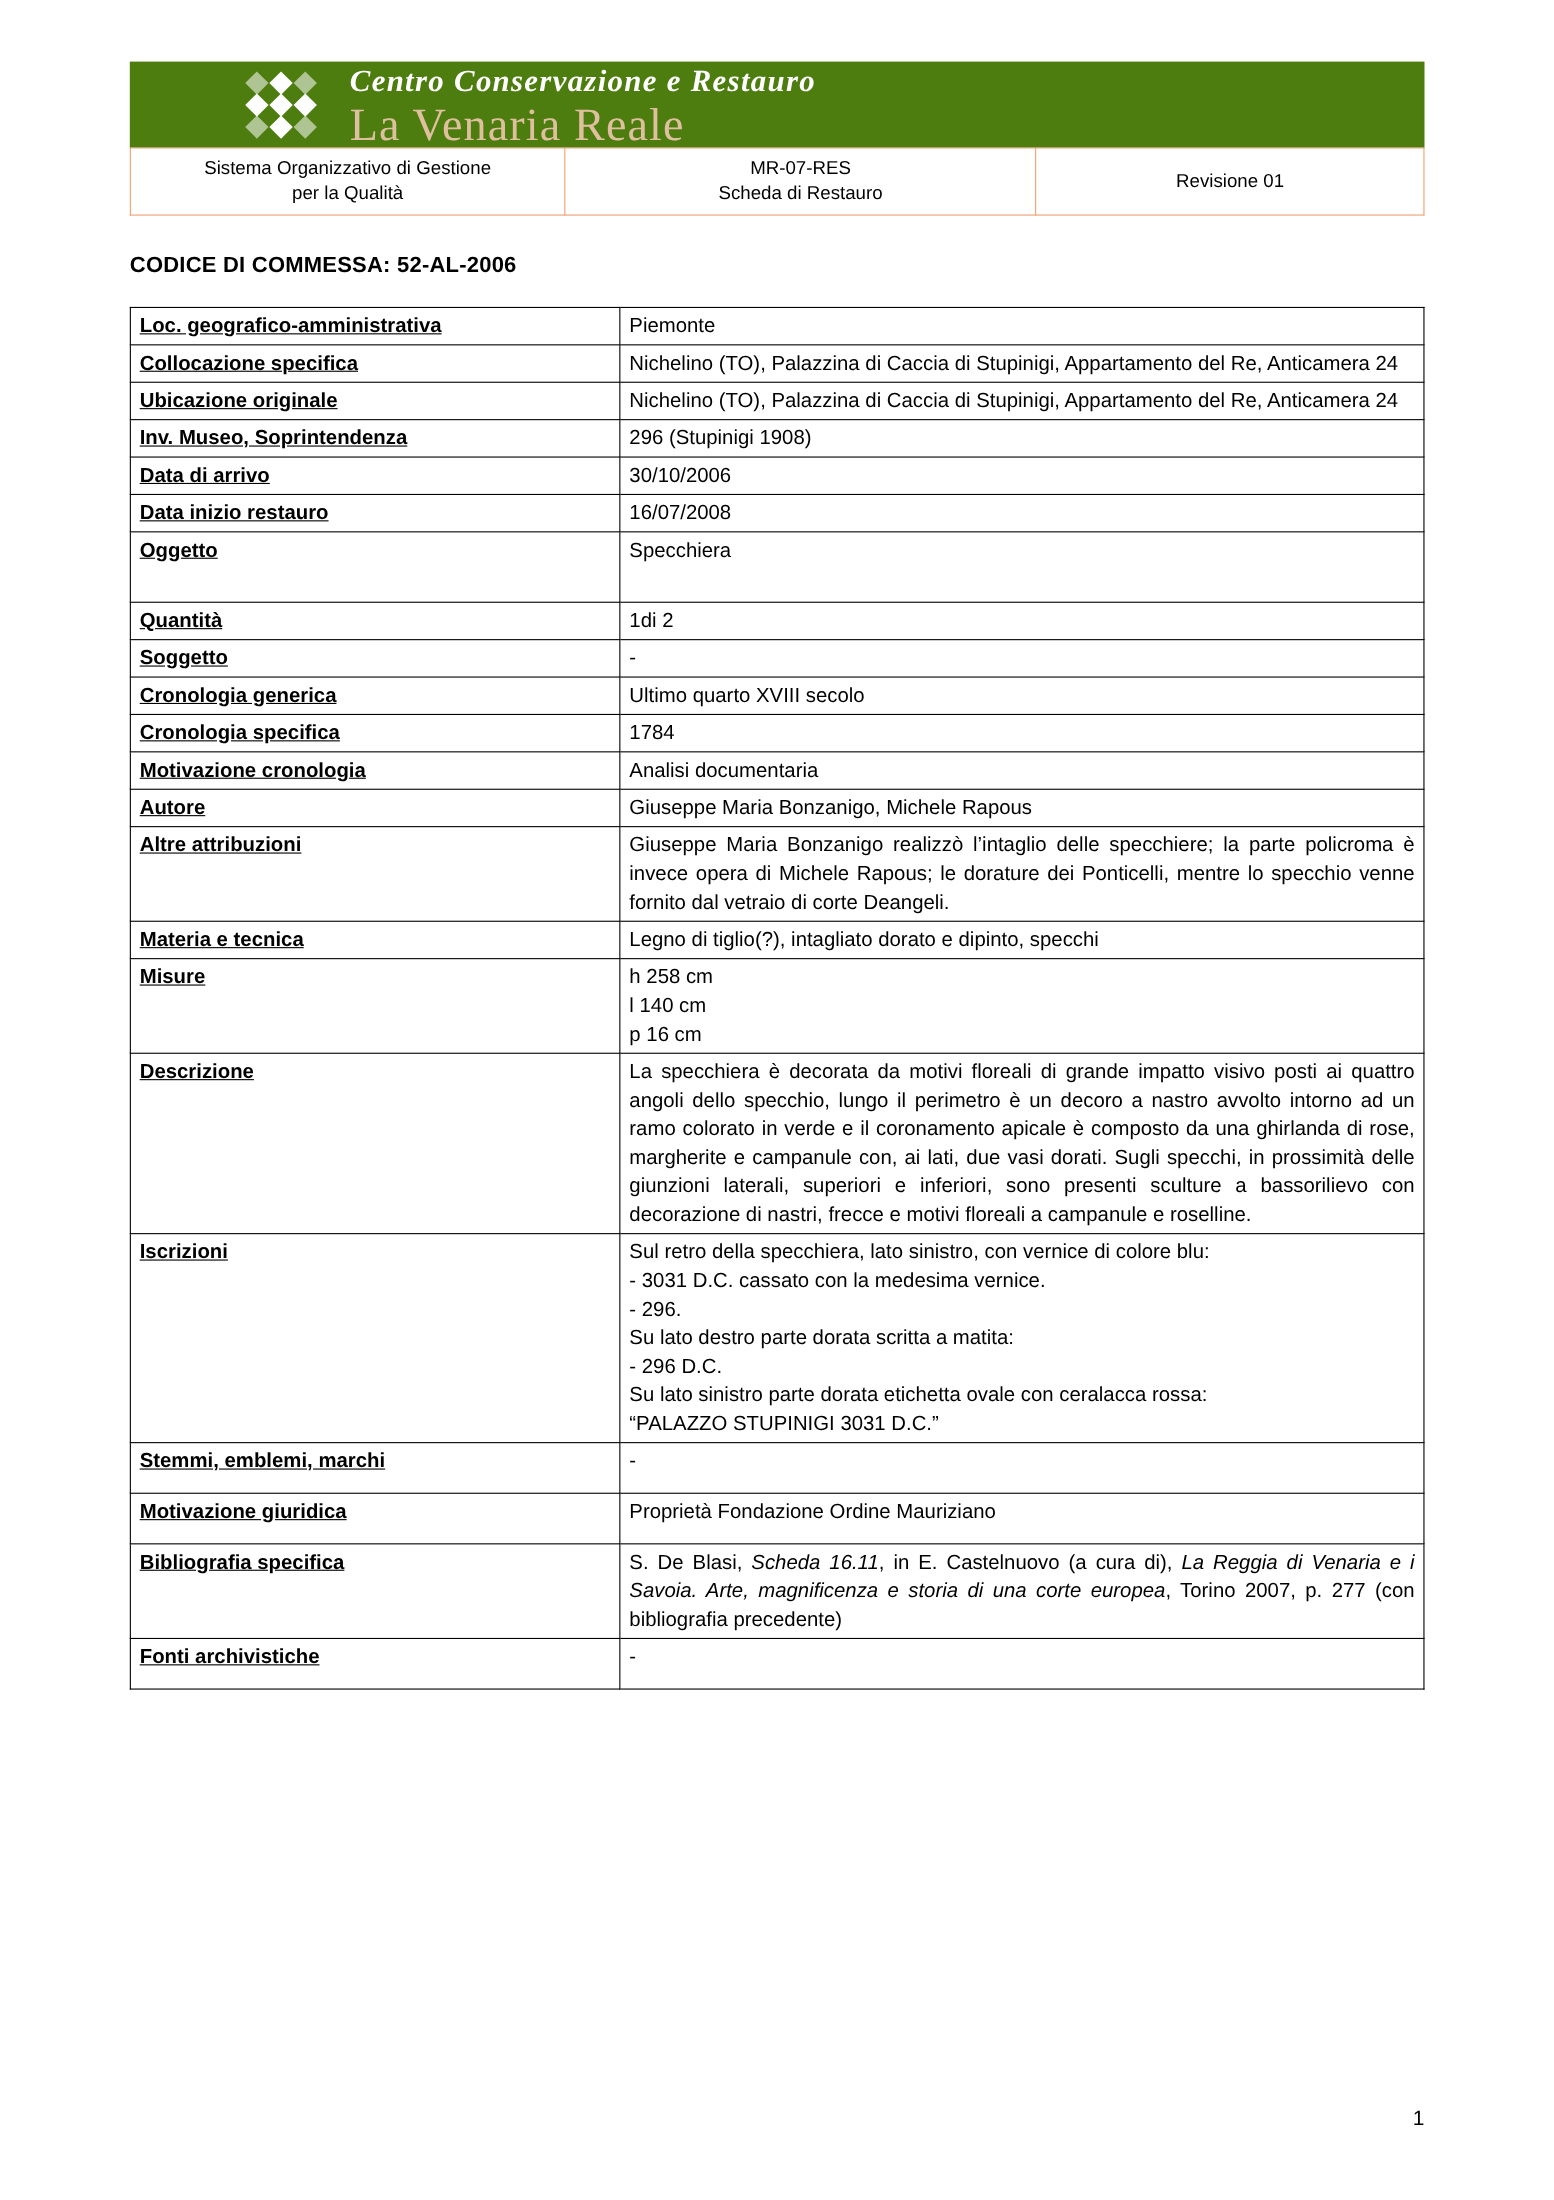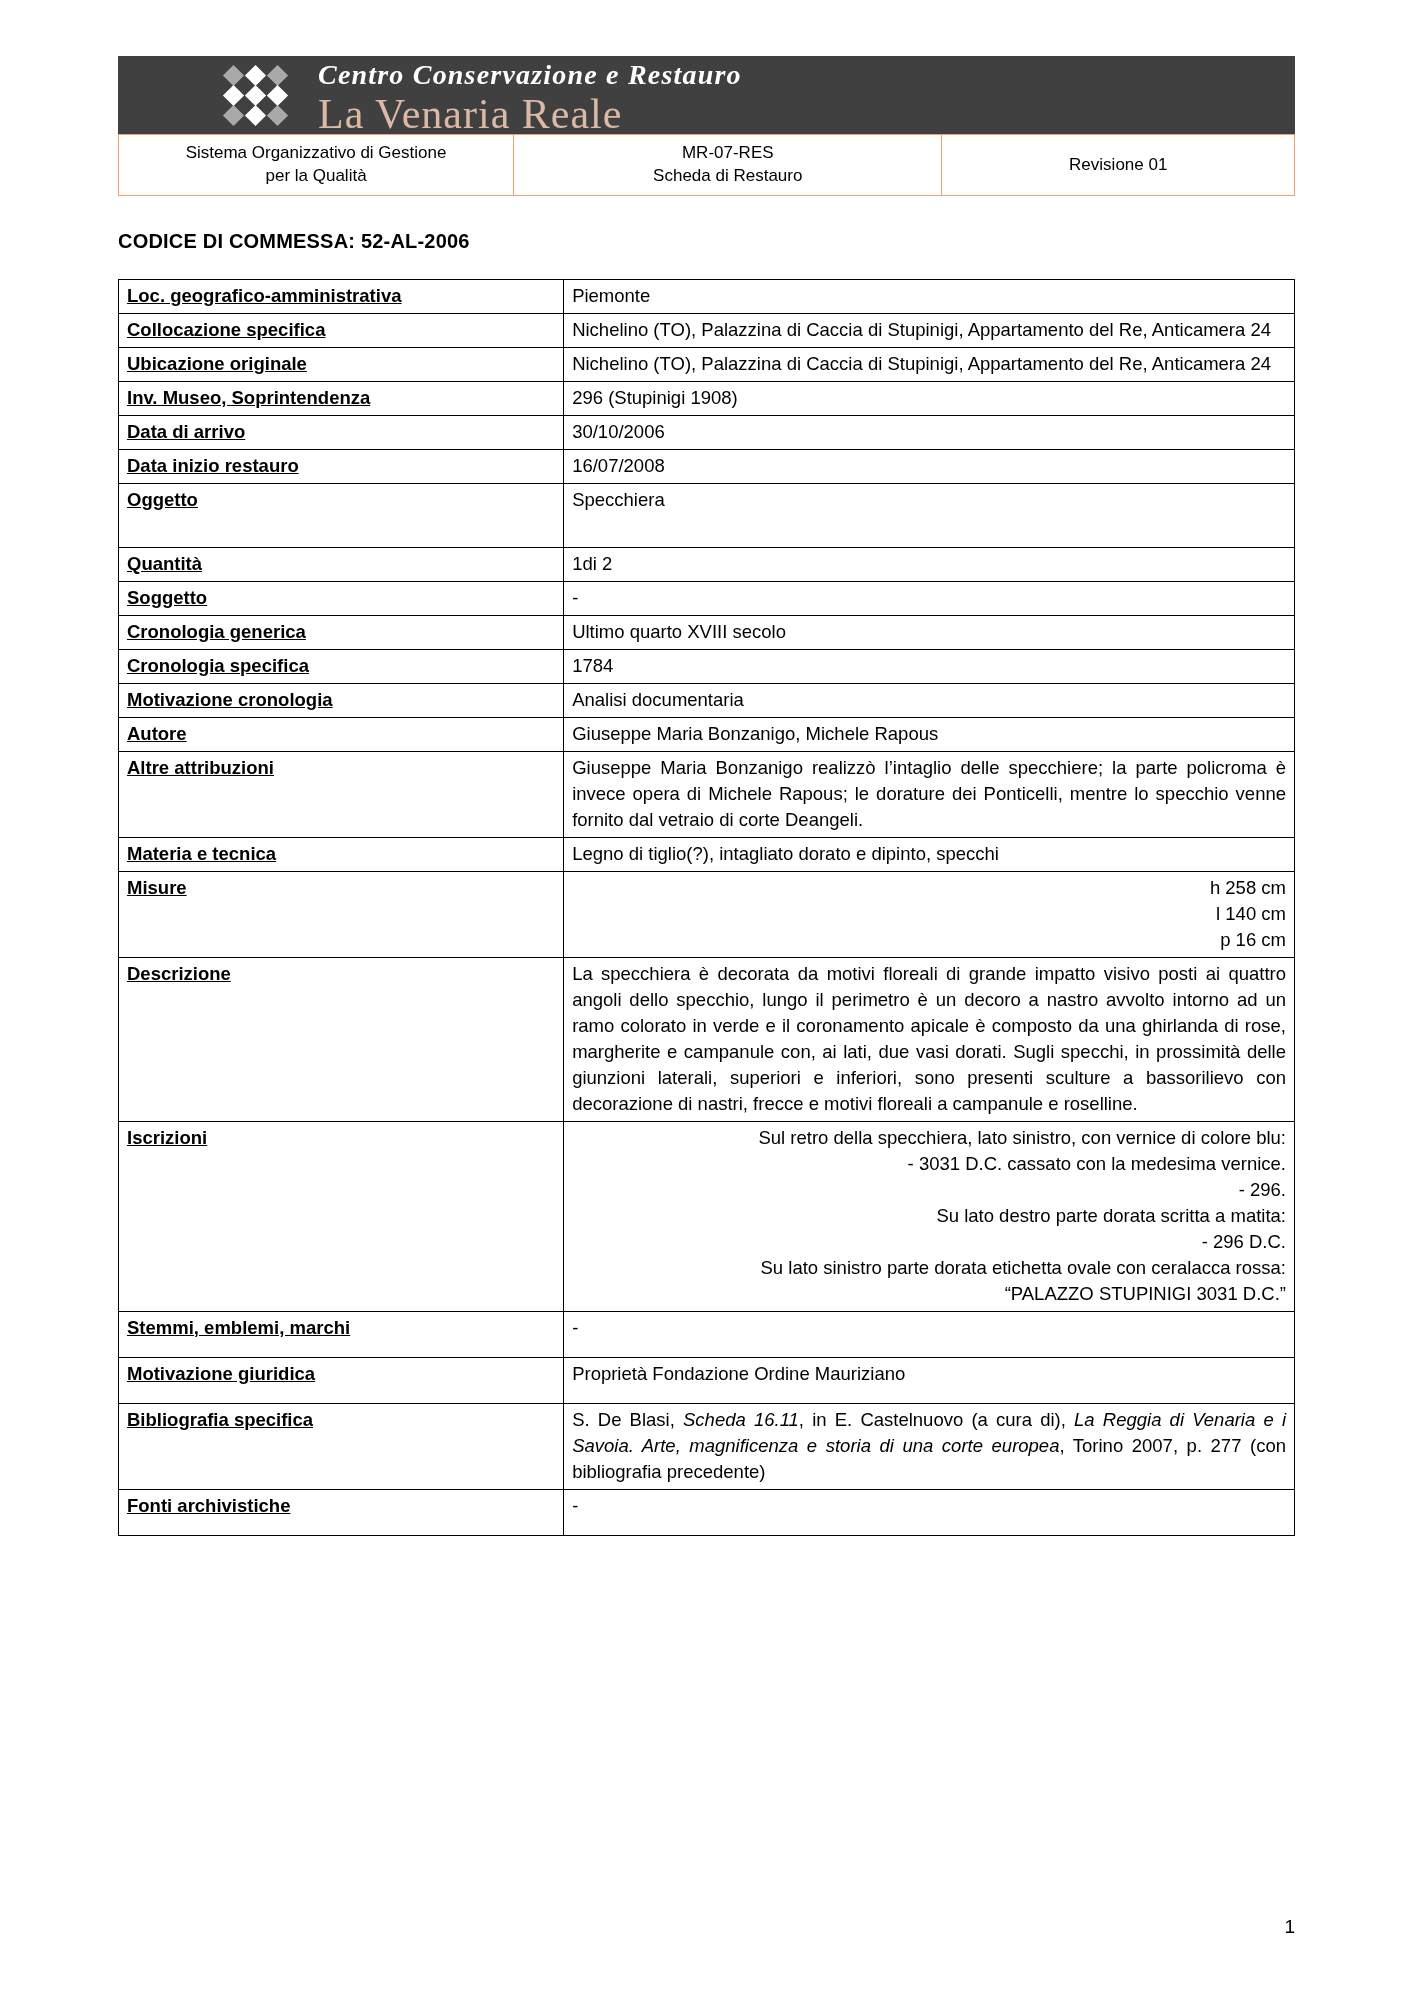--- a/index.html
+++ b/index.html
@@ -19,21 +19,21 @@
     width: 1413px;
     height: 2000px;
     box-sizing: border-box;
     padding: 56px 118px 0 118px;
   }
 
   
   .banner {
     position: relative;
     height: 78px;
-    background: #404040;
+    background: #4d7c0f;
     overflow: hidden;
   }
   .banner-diamonds {
     position: absolute;
     left: 108px;
     top: 12px;
     width: 72px;
     height: 58px;
   }
   .banner-diamonds i {
@@ -111,21 +111,21 @@
   }
   td.lbl {
     width: 37.5%;
     font-weight: bold;
     text-decoration: underline;
   }
   td.val {
     width: 62.5%;
     text-align: justify;
   }
-  td.val.nojust { text-align: right; }
+  td.val.nojust { text-align: left; }
   .val p { margin: 0; }
   .it { font-style: italic; }
 
   
   .pageno {
     position: absolute;
     right: 118px;
     bottom: 62px;
     font-size: 19px;
   }

